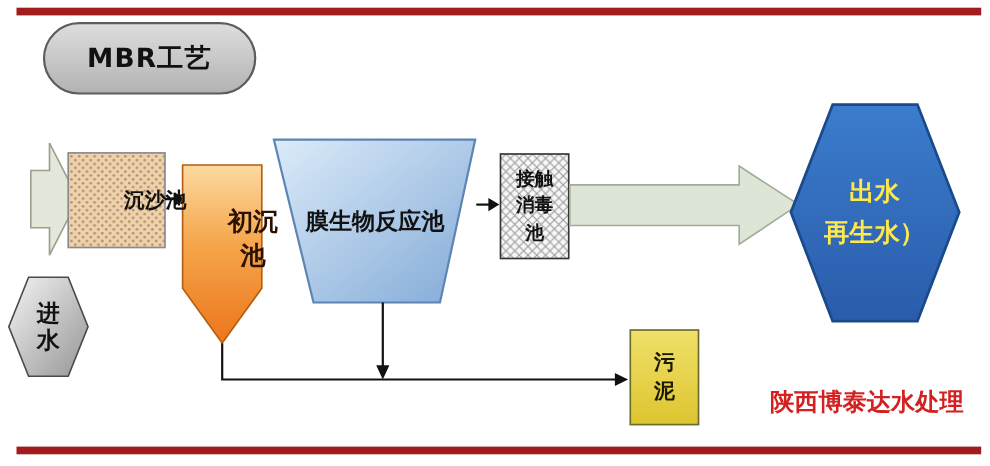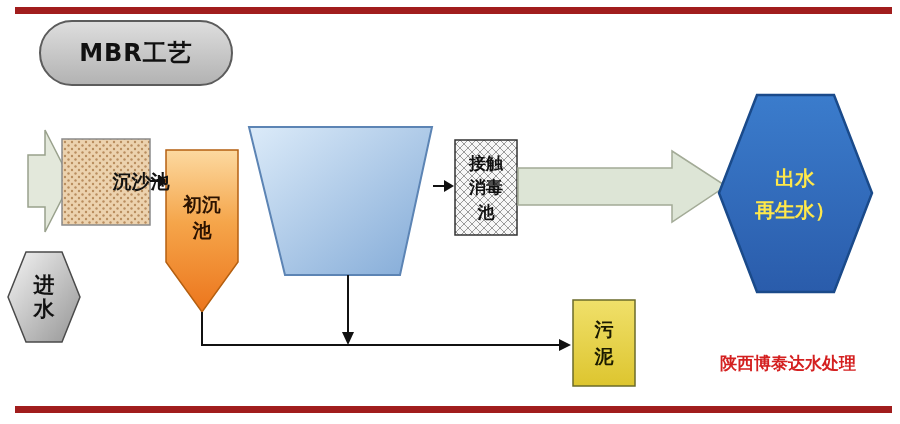--- a/index.html
+++ b/index.html
@@ -10,30 +10,30 @@
   }
   #shape-layer{position:absolute;left:0;top:0;}
   .label{
     position:absolute;display:flex;align-items:center;justify-content:center;
     text-align:center;color:#111;font-weight:bold;pointer-events:none;
   }
   .label.col{flex-direction:column;}
   .lbl-pill{left:40px;top:21px;width:192px;height:64px;font-size:24px;letter-spacing:1px;}
   .lbl-inlet{left:8px;top:252px;width:72px;height:90px;font-size:21px;line-height:1.15;}
   .lbl-grit{left:62px;top:139px;width:88px;height:86px;font-size:19px;margin-left:35px;}
-  .lbl-primary{left:166px;top:178px;width:72px;height:80px;font-size:19px;line-height:1.35;color:#2b1200;}
+  .lbl-primary{left:166px;top:178px;width:72px;height:80px;font-size:23px;line-height:1.35;color:#2b1200;padding-left:28px;}
   .lbl-mbr{left:249px;top:127px;width:184px;height:148px;font-size:21px;}
   .lbl-disinfect{left:455px;top:140px;width:62px;height:95px;font-size:17px;line-height:1.45;}
-  .lbl-outlet{left:718px;top:95px;width:154px;height:197px;font-size:20px;line-height:1.6;color:#ffe84a;}
+  .lbl-outlet{left:718px;top:95px;width:154px;height:197px;font-size:23px;line-height:1.6;color:#ffe84a;font-family:Liberation Serif, serif;}
   .lbl-sludge{left:573px;top:300px;width:62px;height:86px;font-size:19px;line-height:1.4;color:#1a1a00;}
   .watermark{
     position:absolute;left:688px;top:353px;width:200px;text-align:center;
     color:#d42020;font-weight:bold;line-height:1.25;
   }
-  .watermark .wm-company{font-size:17px;}
+  .watermark .wm-company{font-size:22px;}
   .watermark .wm-site{font-size:15px;}
 </style>
 </head>
 <body>
 
 <div id="canvas">
 
   <svg id="shape-layer" width="900" height="424" viewBox="0 0 900 424">
     <defs>
       <linearGradient id="gradPill" x1="0" y1="0" x2="0" y2="1">
@@ -114,20 +114,21 @@
     <span>水</span>
   </div>
 
   <div class="label lbl-grit">沉沙池</div>
 
   <div class="label col lbl-primary">
     <span>初沉</span>
     <span>池</span>
   </div>
 
+  <div class="label lbl-mbr">膜生物反应池</div>
 
   <div class="label col lbl-disinfect">
     <span>接触</span>
     <span>消毒</span>
     <span>池</span>
   </div>
 
   <div class="label col lbl-outlet">
     <span>出水</span>
     <span>再生水）</span>

